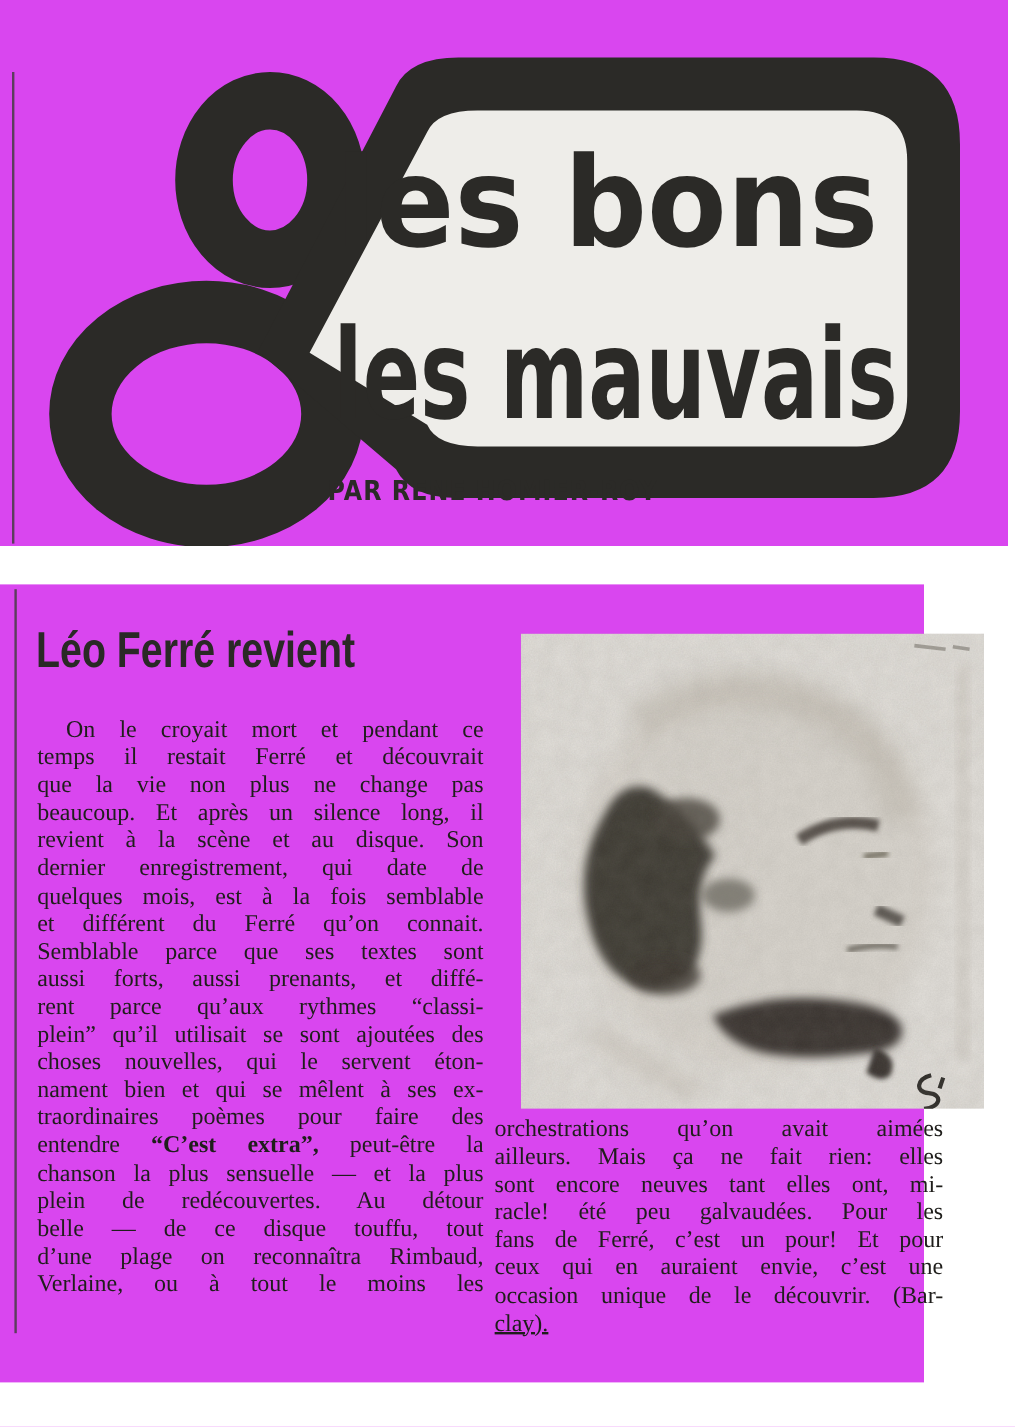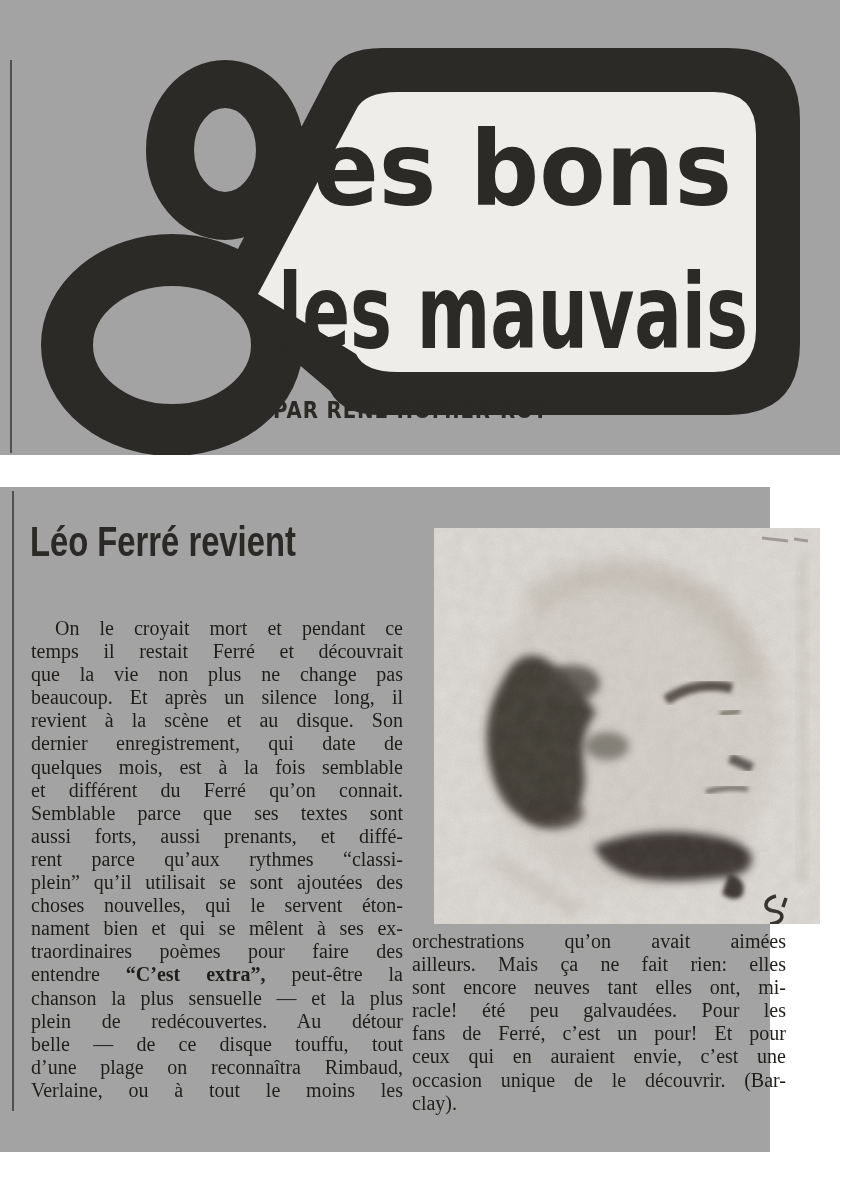--- a/index.html
+++ b/index.html
@@ -1,20 +1,20 @@
 <!DOCTYPE html>
 <html><head>
 <meta charset="utf-8">
 <style>
   html,body{margin:0;padding:0;}
   body{
     width:846px;height:1189px;position:relative;background:#ffffff;
     font-family:"Liberation Serif",serif;overflow:hidden;
   }
-  .paper{position:absolute;background:#a3a3a3;}
+  .paper{position:absolute;background:#d946ef;}
   #masthead{top:0;left:0;width:840px;height:455px;}
   #article{top:487px;left:0;width:770px;height:665px;}
 
   .scanline{position:absolute;width:2px;background:#3c3b38;opacity:.8;}
   #mast-line{left:10px;top:60px;height:393px;}
   #art-line{left:12px;top:4px;height:620px;}
 
   #logo-svg{position:absolute;left:0;top:0;width:846px;height:455px;}
   .logotext{font-family:"DejaVu Sans",sans-serif;font-weight:700;font-size:104px;fill:#2b2a27;}
 
@@ -27,23 +27,23 @@
   .headline{
     position:absolute;left:30px;top:31px;
     font-family:"Liberation Sans",sans-serif;font-weight:700;font-size:42px;
     color:#2a2926;white-space:nowrap;letter-spacing:0;
     transform:scaleX(.78);transform-origin:left top;
   }
   .col{position:absolute;font-size:20px;line-height:23.1px;color:#1f1e1b;word-spacing:1.6px;}
   #col1{left:31px;top:110px;width:372px;}
   #col2{left:412px;top:443px;width:374px;}
   .jline{height:23.1px;overflow:hidden;text-align:justify;text-align-last:justify;}
-  .jline.flush{text-align-last:left;}
+  .jline.flush{text-align-last:left;text-decoration:underline;}
   .jline .b{font-weight:bold;}
-  .jline.indent{padding-left:24px;margin-top:20px;}
+  .jline.indent{padding-left:24px;}
 
   #photo{position:absolute;left:434px;top:41px;width:386px;height:396px;}
 </style>
 </head>
 <body>
 
 <div class="paper" id="masthead">
   <div class="scanline" id="mast-line"></div>
 
   <svg id="logo-svg" viewBox="0 0 846 455" aria-hidden="false">

